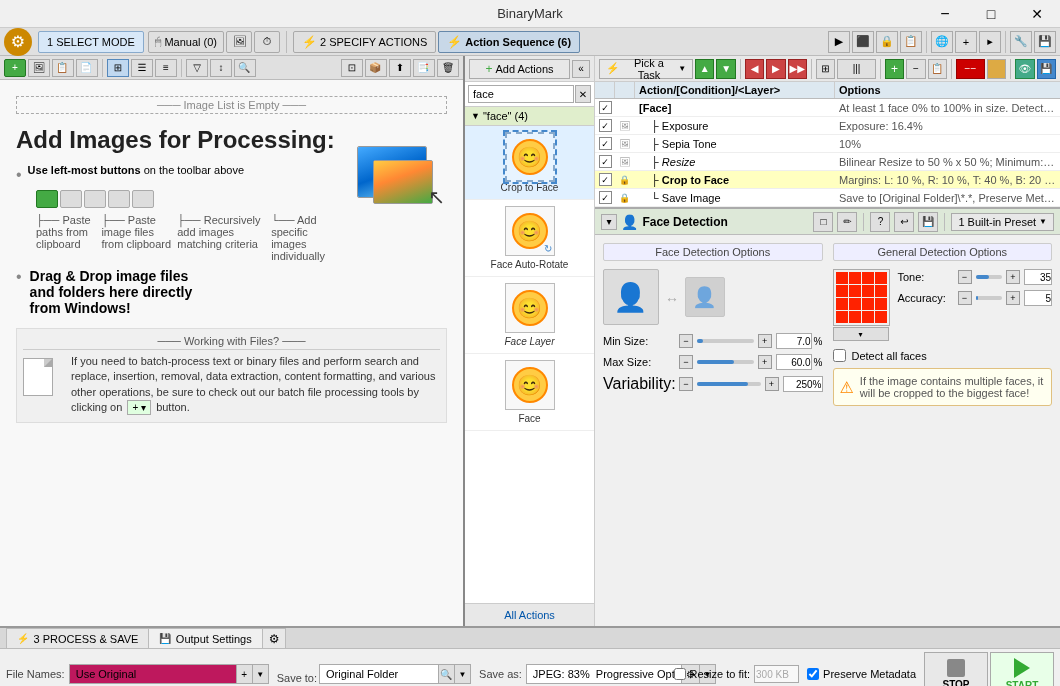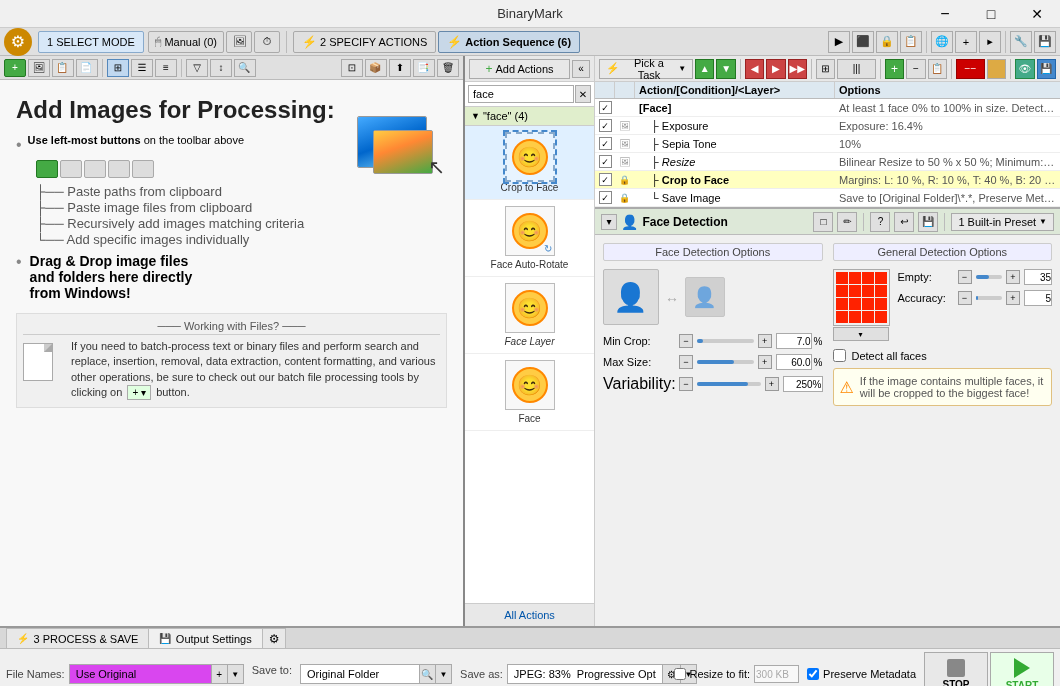--- a/index.html
+++ b/index.html
@@ -78,20 +78,23 @@
       <div style="flex:1;"></div>
       <button style="background:#e0e0e0; border:1px solid #aaa; width:22px; height:18px; cursor:pointer; font-size:10px;">⊡</button>
       <button style="background:#e0e0e0; border:1px solid #aaa; width:22px; height:18px; cursor:pointer; font-size:10px;">📦</button>
       <button style="background:#e0e0e0; border:1px solid #aaa; width:22px; height:18px; cursor:pointer; font-size:10px;">⬆</button>
       <button style="background:#e0e0e0; border:1px solid #aaa; width:22px; height:18px; cursor:pointer; font-size:10px;">📑</button>
       <button style="background:#e0e0e0; border:1px solid #aaa; width:22px; height:18px; cursor:pointer; font-size:10px;">🗑</button>
     </div>
 
     <div style="flex:1; display:flex; flex-direction:column; align-items:center; justify-content:flex-start; padding:16px; overflow:hidden;">
 
+      <div style="border:1px dashed #aaa; color:#888; font-size:11px; padding:2px 16px; background:#f8f8f8; margin-bottom:12px; width:100%; text-align:center;">
+        ─── <span>Image List is Empty</span> ───
+      </div>
 
       <div style="display:flex; gap:12px; align-items:flex-start; width:100%;">
 
         <div style="flex:1;">
           <h2 style="font-size:24px; font-weight:bold; color:#222; margin-bottom:10px;">Add Images for Processing:</h2>
           <div style="margin-bottom:6px;">
             <div style="display:flex; align-items:flex-start; gap:6px; margin-bottom:4px;">
               <span style="color:#888; font-size:16px; margin-top:2px;">•</span>
               <div>
                 <strong>Use left-most buttons</strong>
@@ -102,21 +105,21 @@
 
           <div style="margin-left:20px; margin-bottom:6px;">
             <div style="display:flex; gap:2px; margin-bottom:6px;">
               <div style="width:22px; height:18px; background:#44aa44; border:1px solid #227722; border-radius:2px;"></div>
               <div style="width:22px; height:18px; background:#ddd; border:1px solid #aaa; border-radius:2px;"></div>
               <div style="width:22px; height:18px; background:#ddd; border:1px solid #aaa; border-radius:2px;"></div>
               <div style="width:22px; height:18px; background:#ddd; border:1px solid #aaa; border-radius:2px;"></div>
               <div style="width:22px; height:18px; background:#ddd; border:1px solid #aaa; border-radius:2px;"></div>
             </div>
 
-            <div style="font-size:13px; color:#555; margin-bottom:2px; display:flex; flex-direction:column; gap:1px;">
+            <div style="font-size:11px; color:#555; margin-bottom:2px; display:flex; flex-direction:row; gap:1px;">
               <div>├── <span>Paste paths from clipboard</span></div>
               <div>├── <span>Paste image files from clipboard</span></div>
               <div>├── <span>Recursively add images matching criteria</span></div>
               <div>└── <span>Add specific images individually</span></div>
             </div>
           </div>
 
           <div style="display:flex; align-items:flex-start; gap:8px; margin-top:6px;">
             <span style="color:#888; font-size:16px;">•</span>
             <div>
@@ -343,21 +346,21 @@
             <span>Face Detection Options</span>
           </div>
 
           <div style="display:flex; align-items:center; gap:6px; margin-bottom:8px;">
             <div style="width:56px; height:56px; background:#ddd; border:1px solid #bbb; display:flex; align-items:center; justify-content:center; font-size:28px; border-radius:2px;">👤</div>
             <span style="font-size:14px; color:#aaa;">↔</span>
             <div style="width:40px; height:40px; background:#bbb; border:1px solid #aaa; display:flex; align-items:center; justify-content:center; font-size:20px; border-radius:2px; opacity:0.6;">👤</div>
           </div>
 
           <div style="display:flex; align-items:center; margin-bottom:5px;">
-            <span style="width:76px; font-size:11px;">Min Crop:</span>
+            <span style="width:76px; font-size:11px;">Min Size:</span>
             <button style="background:#e0e0e0; border:1px solid #999; width:14px; height:14px; font-size:9px; cursor:pointer; display:flex; align-items:center; justify-content:center;">−</button>
             <div style="flex:1; height:4px; background:#ccc; border-radius:2px; position:relative; margin:0 4px;">
               <div style="width:10%; height:100%; background:#4488cc; border-radius:2px;"></div>
             </div>
             <button style="background:#e0e0e0; border:1px solid #999; width:14px; height:14px; font-size:9px; cursor:pointer; display:flex; align-items:center; justify-content:center;">+</button>
             <input type="text" style="width: 36px; height: 16px; border: 1px solid rgb(170, 170, 170); text-align: right; font-size: 10px; margin-left: 4px;" value="7.0">
             <span style="font-size:10px; margin-left:2px;">%</span>
           </div>
 
           <div style="display:flex; align-items:center; margin-bottom:5px;">
@@ -405,21 +408,21 @@
                 <div style="background:#ff2200;"></div>
                   <div style="background:#ff2200;"></div>
                   <div style="background:#ff2200;"></div>
                   <div style="background:#ff2200;"></div>
               </div>
               <button style="background:#e0e0e0; border:1px solid #aaa; width:16px; height:14px; font-size:8px; cursor:pointer; margin-top:1px; width:56px;">▾</button>
             </div>
             <div style="flex:1;">
 
               <div style="display:flex; align-items:center; margin-bottom:5px;">
-                <span style="width:60px; font-size:11px;">Empty:</span>
+                <span style="width:60px; font-size:11px;">Tone:</span>
                 <button style="background:#e0e0e0; border:1px solid #999; width:14px; height:14px; font-size:9px; cursor:pointer; display:flex; align-items:center; justify-content:center;">−</button>
                 <div style="flex:1; height:4px; background:#ccc; border-radius:2px; position:relative; margin:0 4px;">
                   <div style="width:50%; height:100%; background:#4488cc; border-radius:2px;"></div>
                 </div>
                 <button style="background:#e0e0e0; border:1px solid #999; width:14px; height:14px; font-size:9px; cursor:pointer; display:flex; align-items:center; justify-content:center;">+</button>
                 <input type="text" style="width: 28px; height: 16px; border: 1px solid rgb(170, 170, 170); text-align: right; font-size: 10px; margin-left: 4px;" value="35">
               </div>
 
               <div style="display:flex; align-items:center; margin-bottom:5px;">
                 <span style="width:60px; font-size:11px;">Accuracy:</span>
@@ -463,27 +466,27 @@
     <div style="background:#e8e8e8; border:1px solid #bbb; border-bottom:none; border-left:none; padding:2px 6px; cursor:pointer; font-size:12px; height:20px; display:flex; align-items:center;">
       ⚙
     </div>
   </div>
 
   <div style="display:flex; align-items:center; flex:1; padding:3px 6px; gap:8px; background:#f0f0f0;">
 
     <div style="display:flex; align-items:center; gap:4px;">
       <span style="font-size:11px; color:#444; white-space:nowrap;">File Names:</span>
       <div style="display:flex; align-items:center;">
-        <input type="text" style="border: 1px solid rgb(170, 170, 170); padding: 2px 6px; font-size: 11px; height: 20px; width: 143px; background: #d946ef;" value="Use Original">
+        <input type="text" style="border: 1px solid rgb(170, 170, 170); padding: 2px 6px; font-size: 11px; height: 20px; width: 168px; background: #be185d;" value="Use Original">
         <button style="background:#e0e0e0; border:1px solid #aaa; border-left:none; width:16px; height:20px; cursor:pointer; font-size:10px;">+</button>
         <button style="background:#e0e0e0; border:1px solid #aaa; border-left:none; width:16px; height:20px; cursor:pointer; font-size:8px;">▼</button>
       </div>
     </div>
 
-    <div style="display:flex; align-items:flex-start; gap:8px;">
+    <div style="display:flex; align-items:flex-end; gap:2px;">
       <span style="font-size:11px; color:#444; white-space:nowrap;">Save to:</span>
       <div style="display:flex; align-items:center;">
         <input type="text" style="border: 1px solid rgb(170, 170, 170); padding: 2px 6px; font-size: 11px; height: 20px; width: 120px; background: white;" value="Original Folder">
         <button style="background:#e0e0e0; border:1px solid #aaa; border-left:none; width:16px; height:20px; cursor:pointer; font-size:10px;">🔍</button>
         <button style="background:#e0e0e0; border:1px solid #aaa; border-left:none; width:16px; height:20px; cursor:pointer; font-size:8px;">▼</button>
       </div>
     </div>
 
     <div style="display:flex; align-items:center; gap:4px; flex:1; min-width:0;">
       <span style="font-size:11px; color:#444; white-space:nowrap;">Save as:</span>

